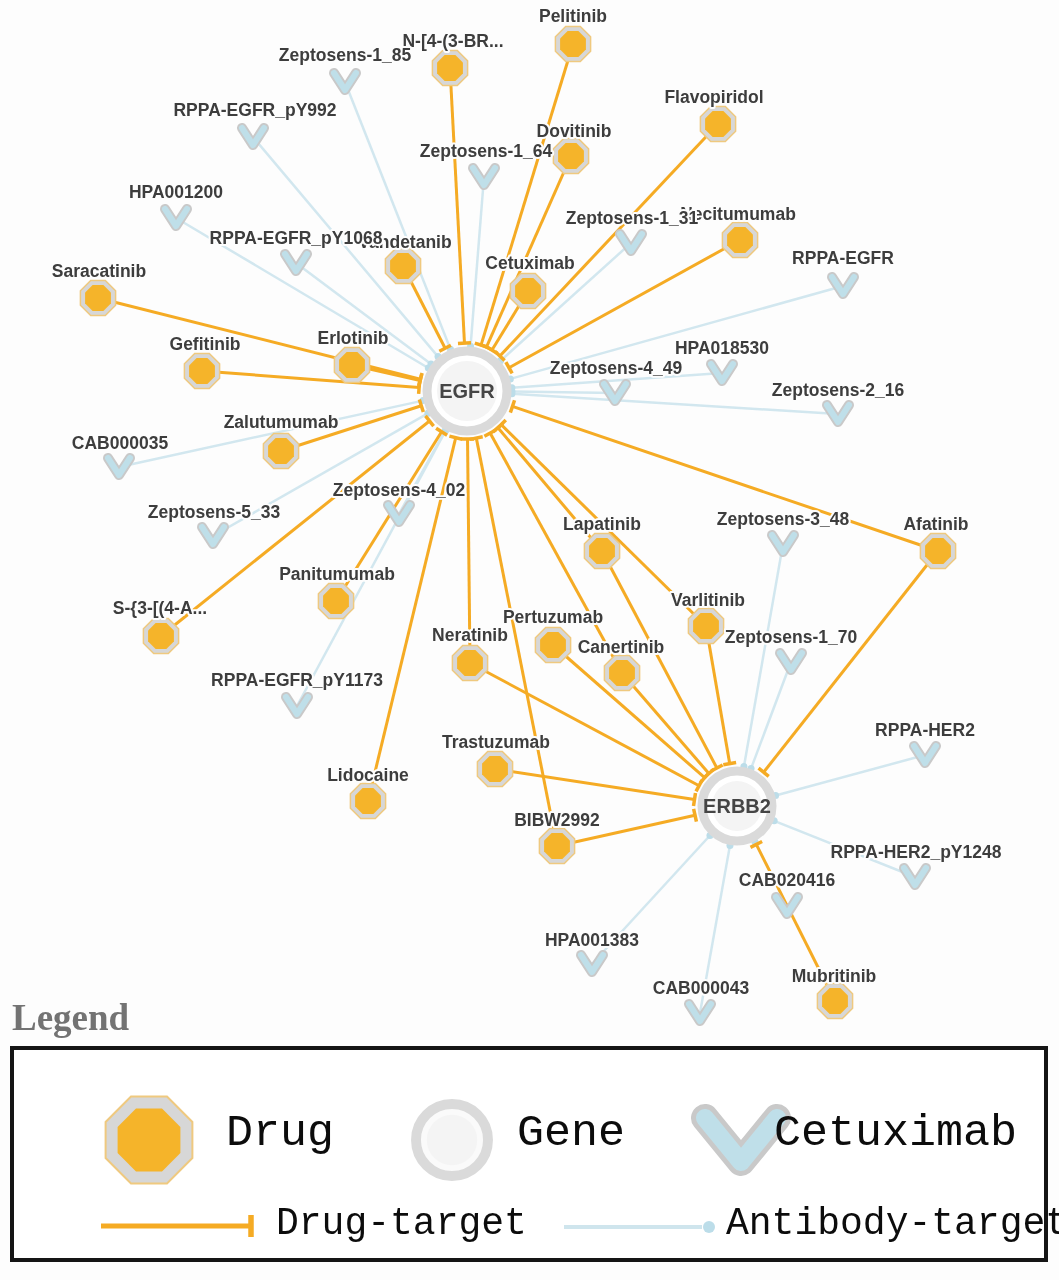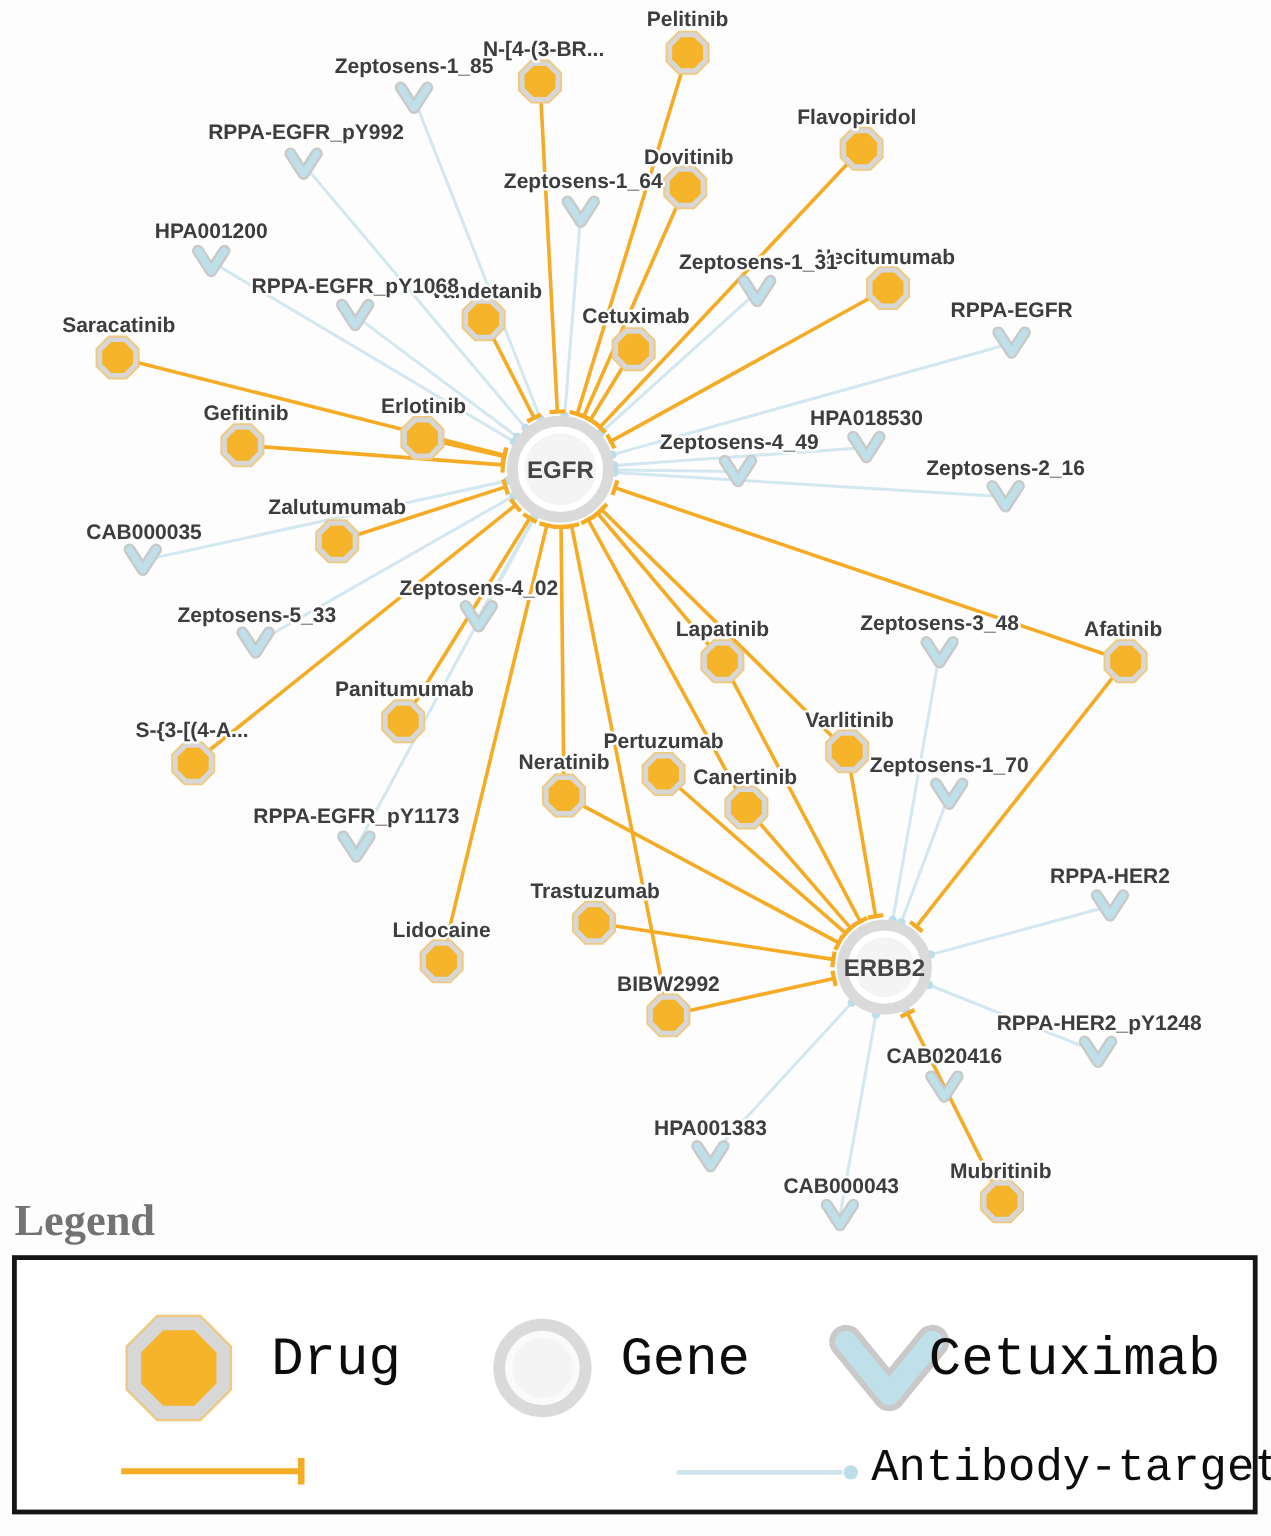--- a/index.html
+++ b/index.html
@@ -391,20 +391,21 @@
   <svg class="lg-abs" style="left:672px;top:48px;" width="110" height="85" viewBox="0 0 110 85">
     <path d="M 19,20 L 55,64 L 91,20" fill="none" stroke="#c9c9c9" stroke-width="28" stroke-linecap="round" stroke-linejoin="round"></path>
     <path d="M 19,20 L 55,64 L 91,20" fill="none" stroke="#bfdfe9" stroke-width="18" stroke-linecap="round" stroke-linejoin="round"></path>
   </svg>
   <div class="lg-text lg-row1" style="left:760px;top:58px;">Cetuximab</div>
 
   <svg class="lg-abs" style="left:85px;top:162px;" width="170" height="28" viewBox="0 0 170 28">
     <line x1="2" y1="14" x2="150" y2="14" stroke="#f5ab24" stroke-width="5"></line>
     <line x1="152" y1="3" x2="152" y2="25" stroke="#f5ab24" stroke-width="5.5"></line>
   </svg>
+  <div class="lg-text lg-row2" style="left:262px;top:152px;">Drug-target</div>
 
   <svg class="lg-abs" style="left:548px;top:165px;" width="160" height="24" viewBox="0 0 160 24">
     <line x1="2" y1="12" x2="140" y2="12" stroke="#cfe5ed" stroke-width="4"></line>
     <circle cx="147" cy="12" r="6" fill="#bcdde9"></circle>
   </svg>
   <div class="lg-text lg-row2" style="left:712px;top:152px;text-align:right;">Antibody-target</div>
 
 </div>
 
 </body></html>

